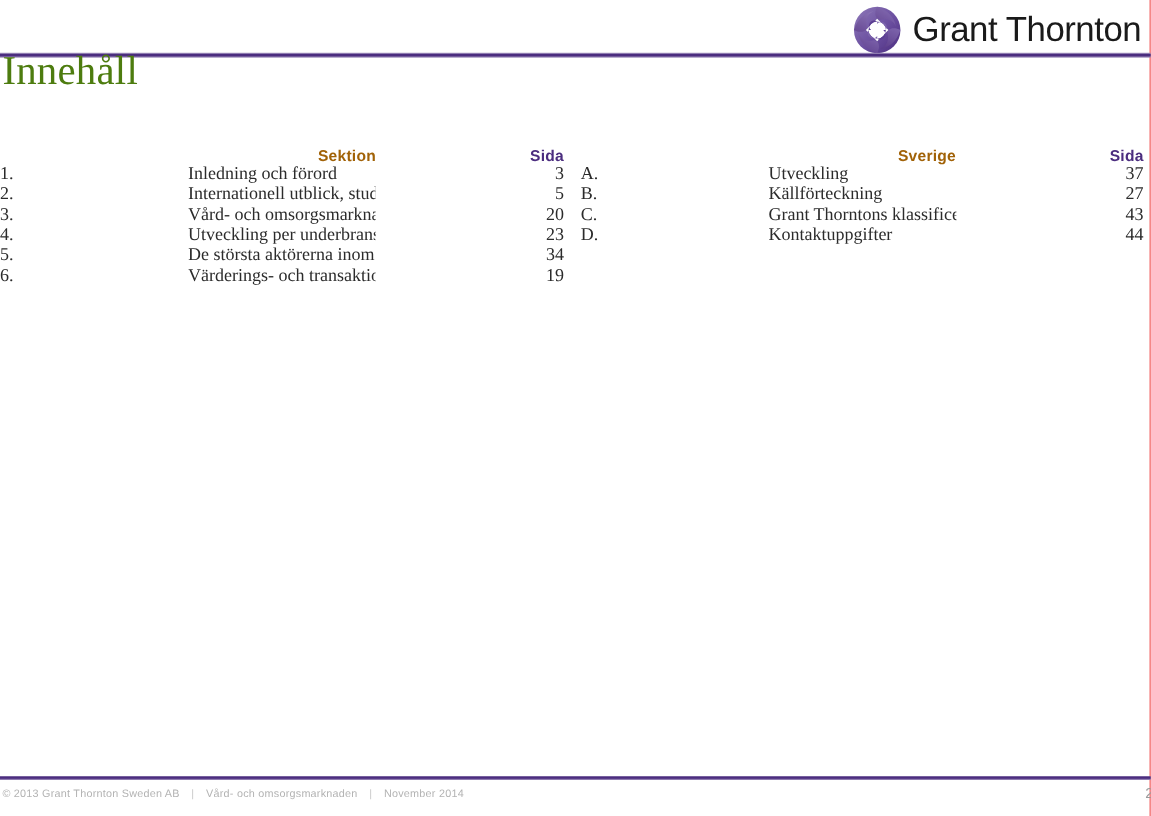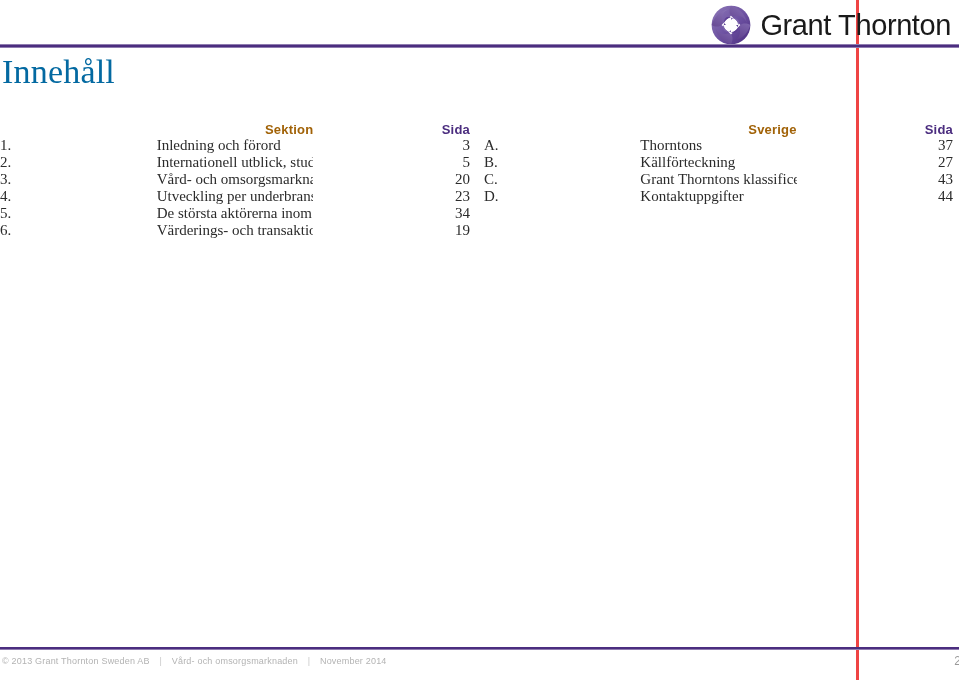--- a/index.html
+++ b/index.html
@@ -11,25 +11,25 @@
   body {
     width: 959px;
     height: 680px;
     overflow: hidden;
     font-family: "Liberation Serif", serif;
     -webkit-font-smoothing: antialiased;
   }
 
   .page {
     position: relative;
-    width: 859px;
+    width: 959px;
     height: 680px;
     background: #ffffff;
     box-sizing: border-box;
-    border-right: 3px solid #ef4444;
+    border-right: 1px solid #ef4444;
   }
 
   
   .header {
     position: absolute;
     left: 0;
     top: 0;
     width: 959px;
     height: 46px;
   }
@@ -73,25 +73,25 @@
     top: 1px;
     width: 100%;
     height: 2px;
     background: #4b2d7f;
   }
 
   
   .page-title {
     position: absolute;
     left: 2px;
-    top: 52px;
+    top: 40px;
     font-family: "Liberation Serif", serif;
     font-size: 34px;
     line-height: 40px;
-    color: #0369a1;
+    color: #4d7c0f;
     font-weight: 400;
     letter-spacing: 0.2px;
   }
 
   
   .toc {
     position: absolute;
     left: 0;
     top: 122px;
     width: 959px;
@@ -311,21 +311,21 @@
       <table class="toc-table">
         <thead>
           <tr>
             <th class="hdr-label" colspan="2">Sverige</th>
             <th class="hdr-num">Sida</th>
           </tr>
         </thead>
         <tbody>
           <tr>
             <td class="idx">A.</td>
-            <td class="ttl">Thorntons</td>
+            <td class="ttl">Utveckling</td>
             <td class="num">37</td>
           </tr>
           <tr>
             <td class="idx">B.</td>
             <td class="ttl">Källförteckning</td>
             <td class="num">27</td>
           </tr>
           <tr>
             <td class="idx">C.</td>
             <td class="ttl">Grant Thorntons klassificering utifrån SNI-kodsystemet</td>

